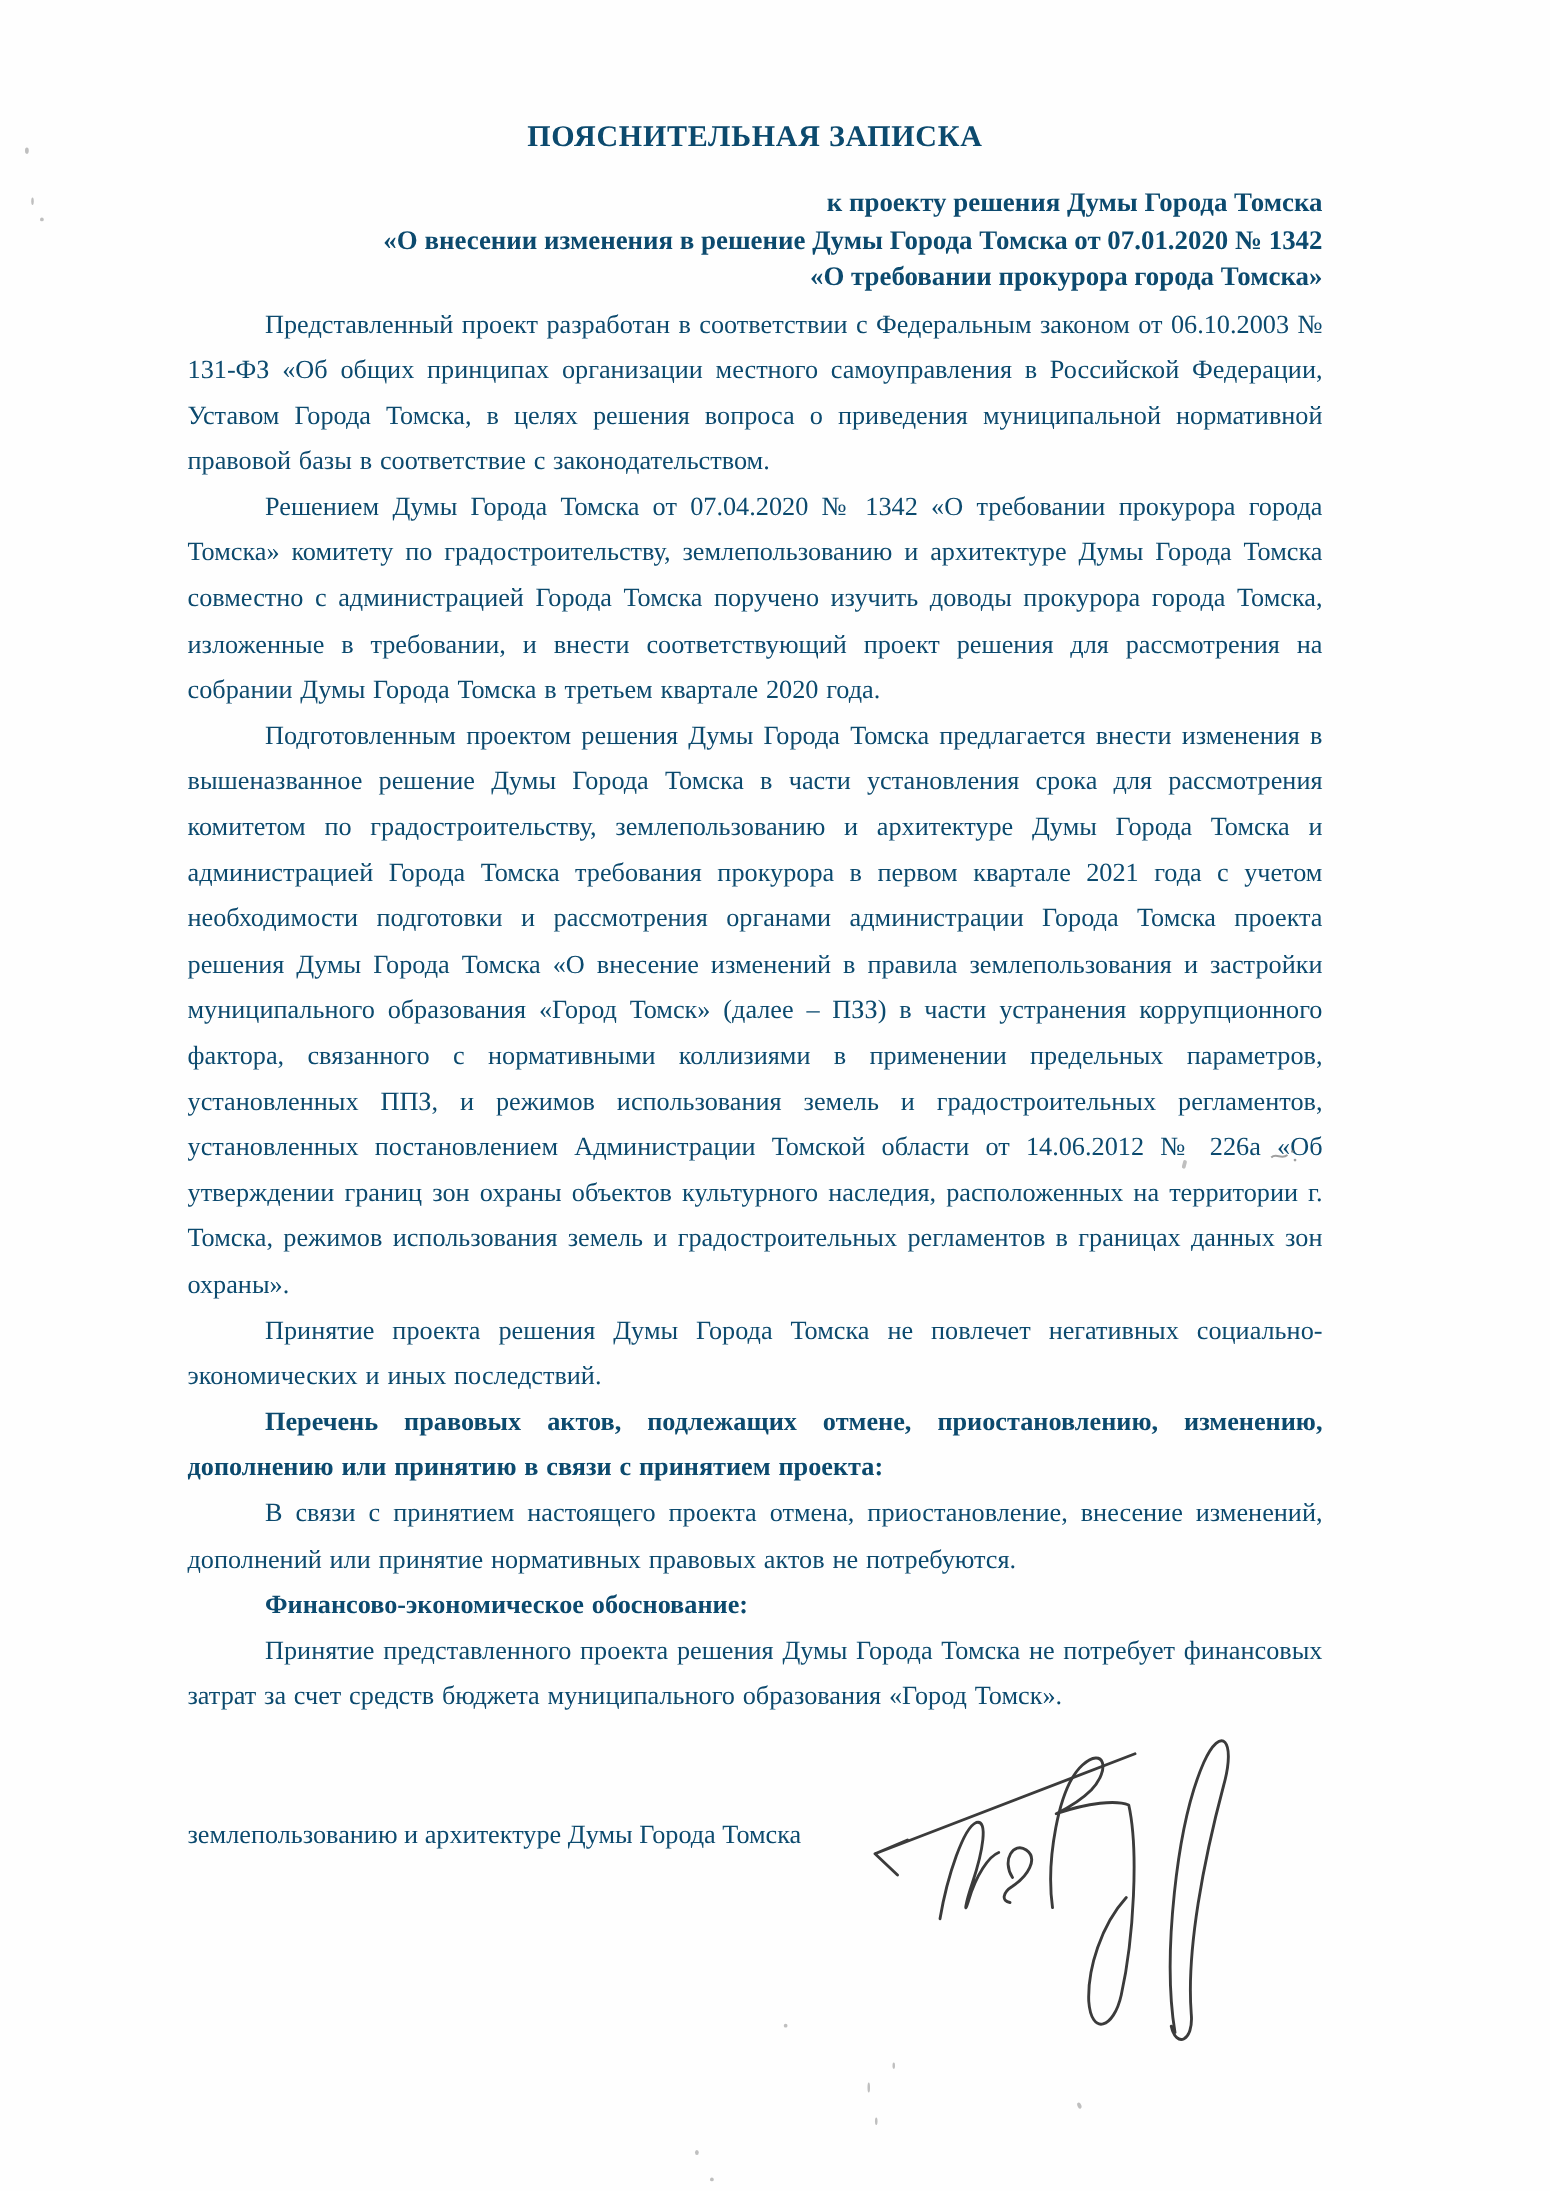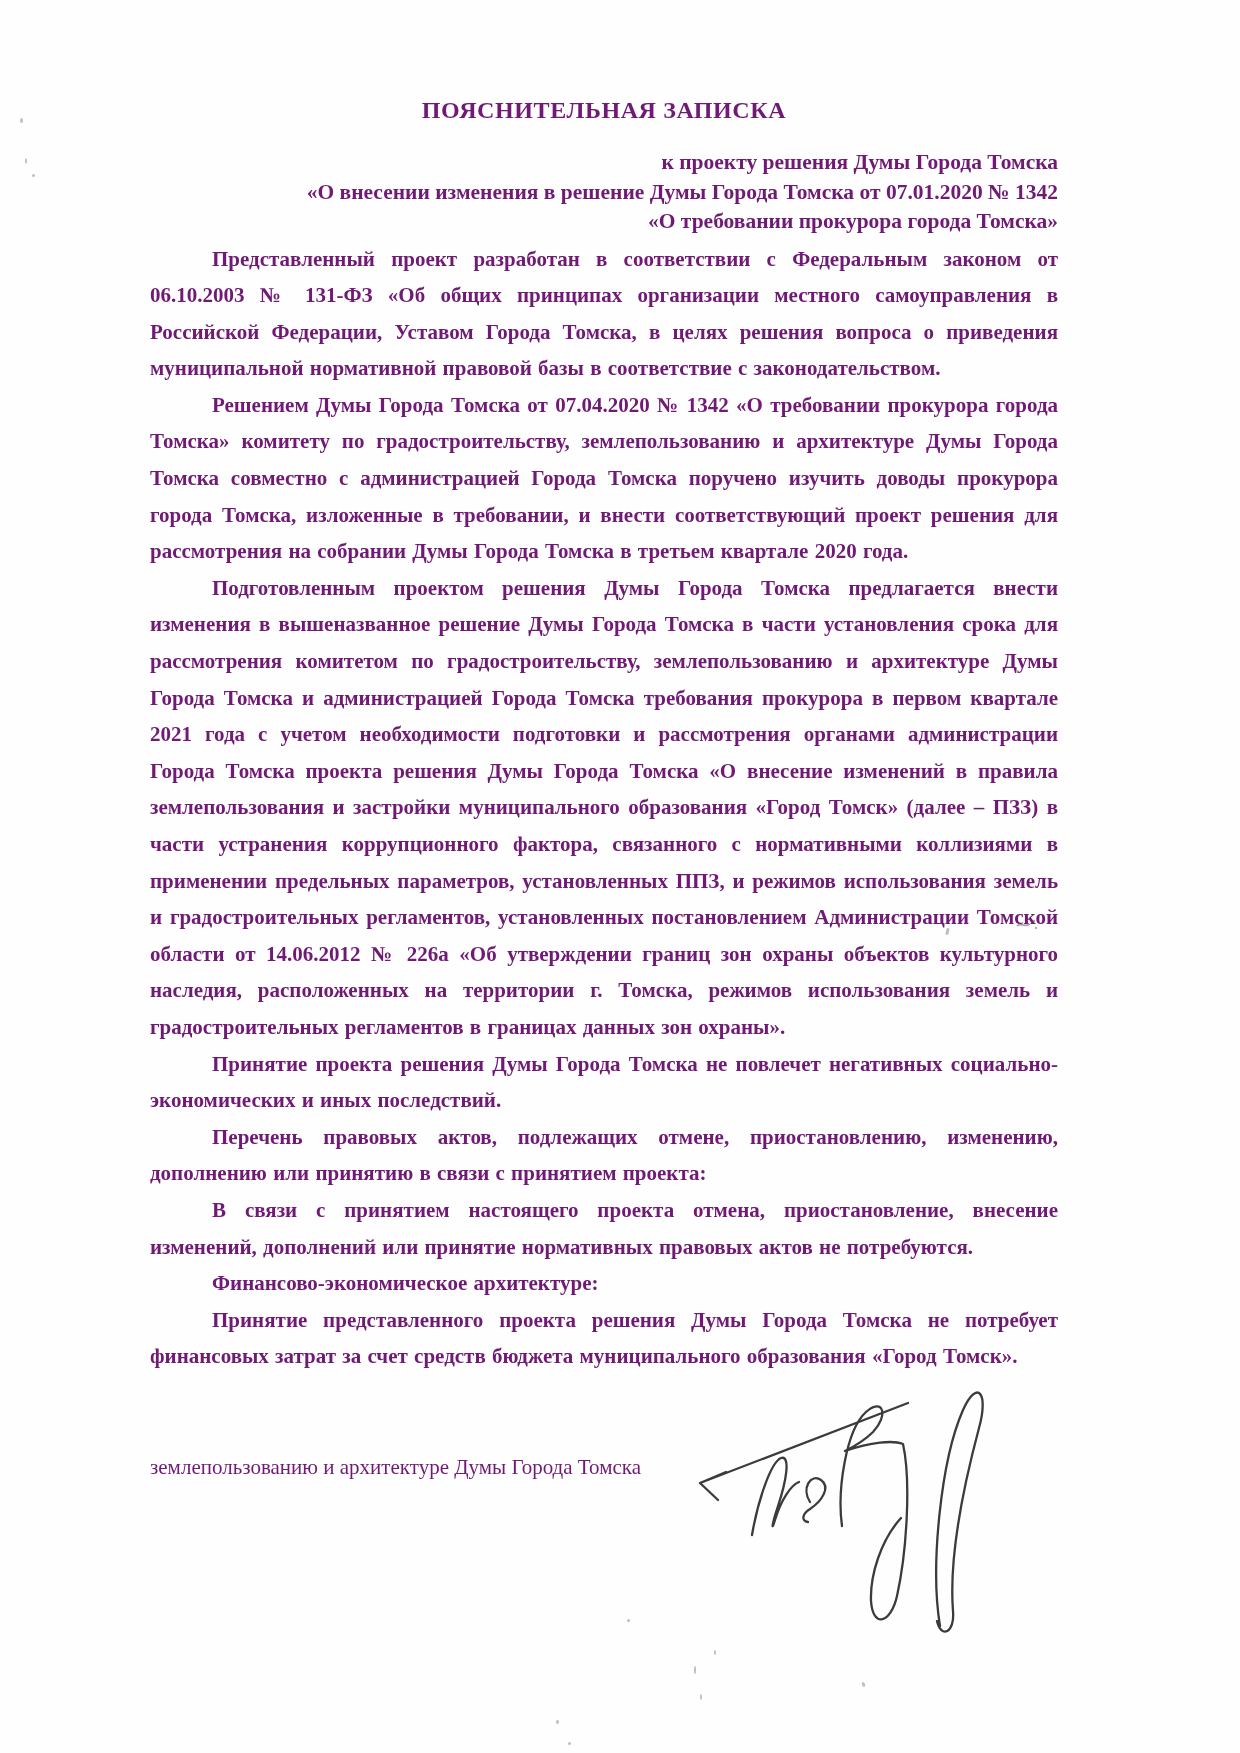--- a/index.html
+++ b/index.html
@@ -2,21 +2,21 @@
 <html lang="ru"><head>
 <meta charset="utf-8">
 <style>
   html,body { margin:0; padding:0; background:#e8e8e8; }
   .page {
     position:relative;
     width:1240px; height:1753px;
     margin:0 auto;
     background:#fefefe;
     font-family:"Liberation Serif", serif;
-    color:#701a75;
+    color:#0c4a6e;
     overflow:hidden;
   }
   .content {
     position:absolute;
     left:150px; top:96px;
     width:908px;
   }
   .title {
     font-size:24px; font-weight:bold;
     text-align:center;
@@ -31,21 +31,20 @@
     margin:0;
   }
   .body-text { margin-top:4px; }
   p.block {
     font-size:21px;
     line-height:36.6px;
     text-align:justify;
     text-indent:62px;
     margin:0;
     word-spacing:1px;
-    font-weight:bold;
   }
   p.block.bold { font-weight:bold; }
   .sig-block {
     margin-top:74px;
     font-size:21px;
     line-height:37px;
     text-indent:0;
   }
   .sig-block p { margin:0; }
   .signature-svg {
@@ -80,21 +79,21 @@
       <p class="subhead">«О требовании прокурора города Томска»</p>
     </div>
 
     <div class="body-text">
       <p class="block">Представленный проект разработан в соответствии с Федеральным законом от 06.10.2003 № 131-ФЗ «Об общих принципах организации местного самоуправления в Российской Федерации, Уставом Города Томска, в целях решения вопроса о приведения муниципальной нормативной правовой базы в соответствие с законодательством.</p>
       <p class="block">Решением Думы Города Томска от 07.04.2020 № 1342 «О требовании прокурора города Томска» комитету по градостроительству, землепользованию и архитектуре Думы Города Томска совместно с администрацией Города Томска поручено изучить доводы прокурора города Томска, изложенные в требовании, и внести соответствующий проект решения для рассмотрения на собрании Думы Города Томска в третьем квартале 2020 года.</p>
       <p class="block">Подготовленным проектом решения Думы Города Томска предлагается внести изменения в вышеназванное решение Думы Города Томска в части установления срока для рассмотрения комитетом по градостроительству, землепользованию и архитектуре Думы Города Томска и администрацией Города Томска требования прокурора в первом квартале 2021 года с учетом необходимости подготовки и рассмотрения органами администрации Города Томска проекта решения Думы Города Томска «О внесение изменений в правила землепользования и застройки муниципального образования «Город Томск» (далее – ПЗЗ) в части устранения коррупционного фактора, связанного с нормативными коллизиями в применении предельных параметров, установленных ППЗ, и режимов использования земель и градостроительных регламентов, установленных постановлением Администрации Томской области от 14.06.2012 № 226а «Об утверждении границ зон охраны объектов культурного наследия, расположенных на территории г. Томска, режимов использования земель и градостроительных регламентов в границах данных зон охраны».</p>
       <p class="block">Принятие проекта решения Думы Города Томска не повлечет негативных социально-экономических и иных последствий.</p>
       <p class="block bold">Перечень правовых актов, подлежащих отмене, приостановлению, изменению, дополнению или принятию в связи с принятием проекта:</p>
       <p class="block">В связи с принятием настоящего проекта отмена, приостановление, внесение изменений, дополнений или принятие нормативных правовых актов не потребуются.</p>
-      <p class="block bold">Финансово-экономическое архитектуре:</p>
+      <p class="block bold">Финансово-экономическое обоснование:</p>
       <p class="block">Принятие представленного проекта решения Думы Города Томска не потребует финансовых затрат за счет средств бюджета муниципального образования «Город Томск».</p>
     </div>
 
     <div class="sig-block">
       <p>землепользованию и архитектуре Думы Города Томска</p>
     </div>
   </div>
 
   <svg class="signature-svg" viewBox="0 0 420 300" fill="none" stroke="#2b2b2b" stroke-width="2.3" stroke-linecap="round" stroke-linejoin="round" opacity="0.92">
     <path d="M268,33 L60,113 M60,113 L86,102 M60,113 L78,130"></path>

